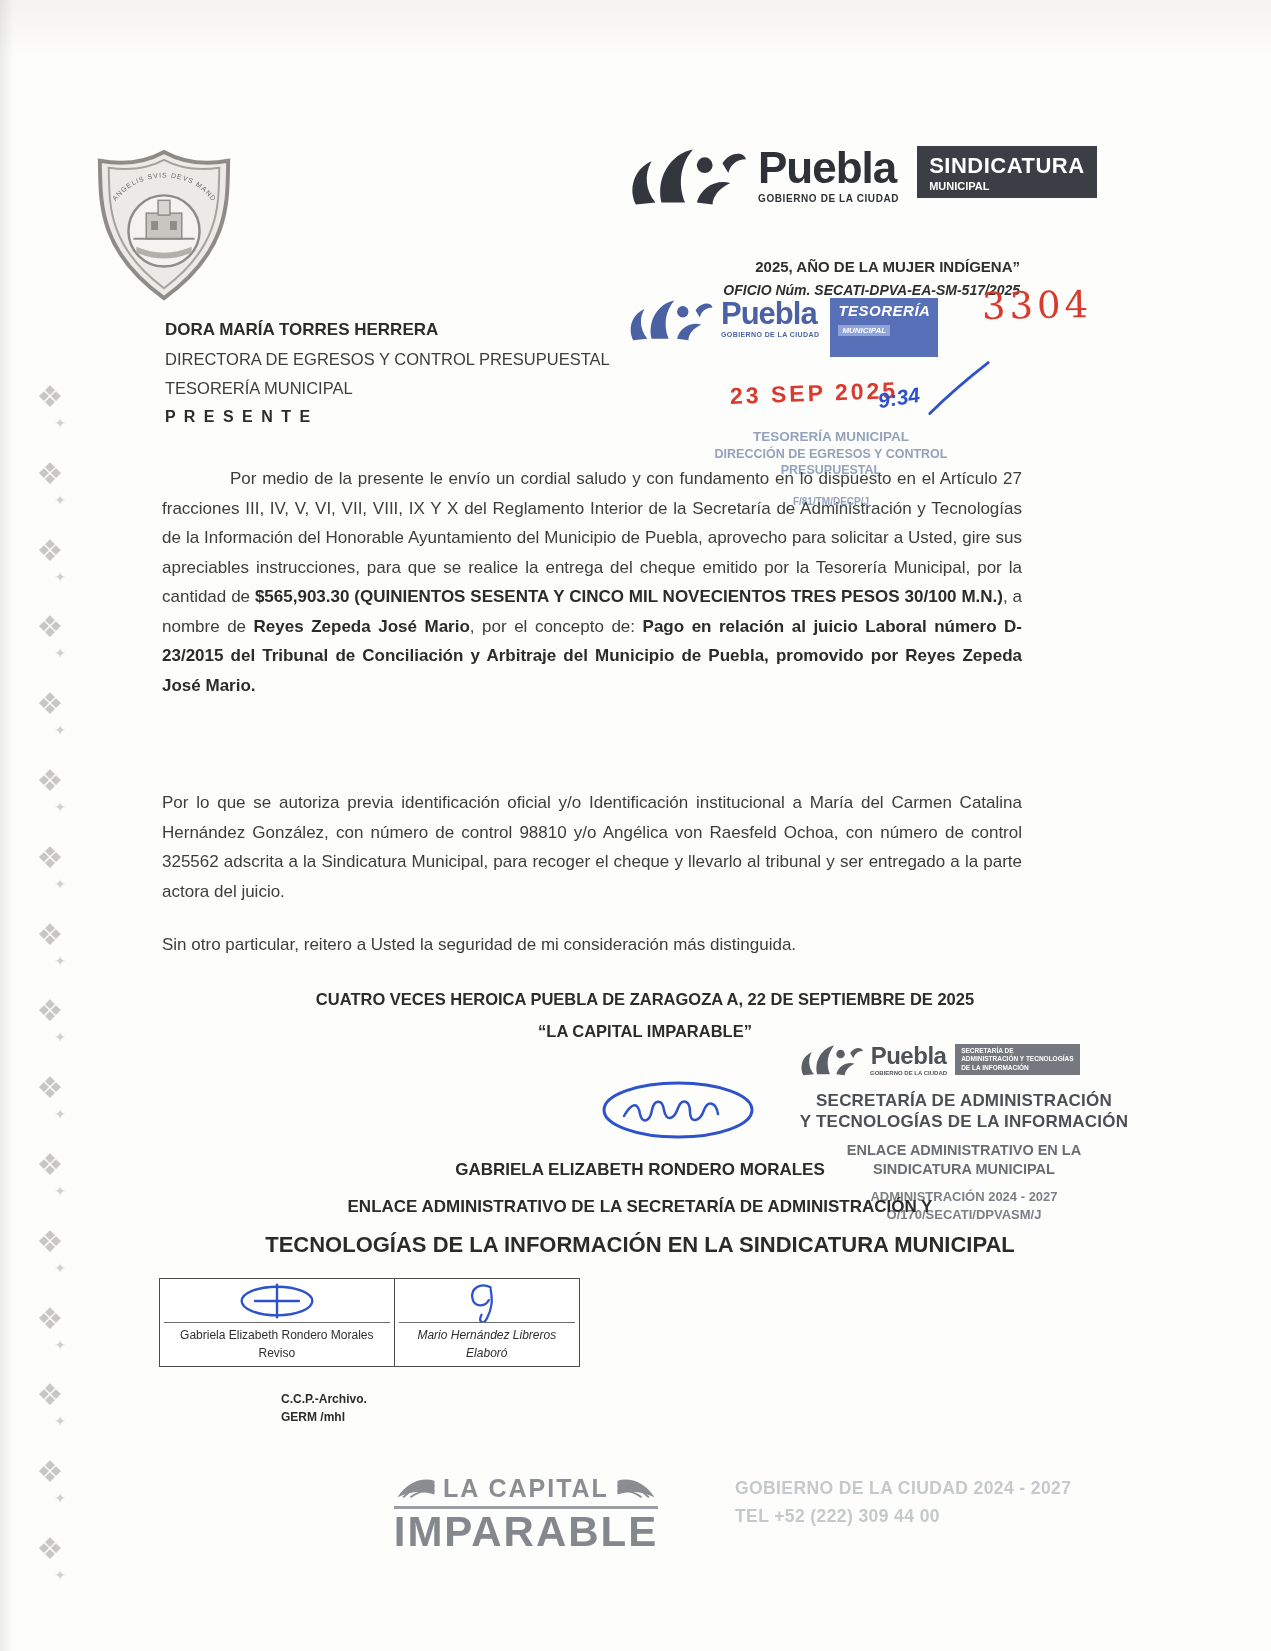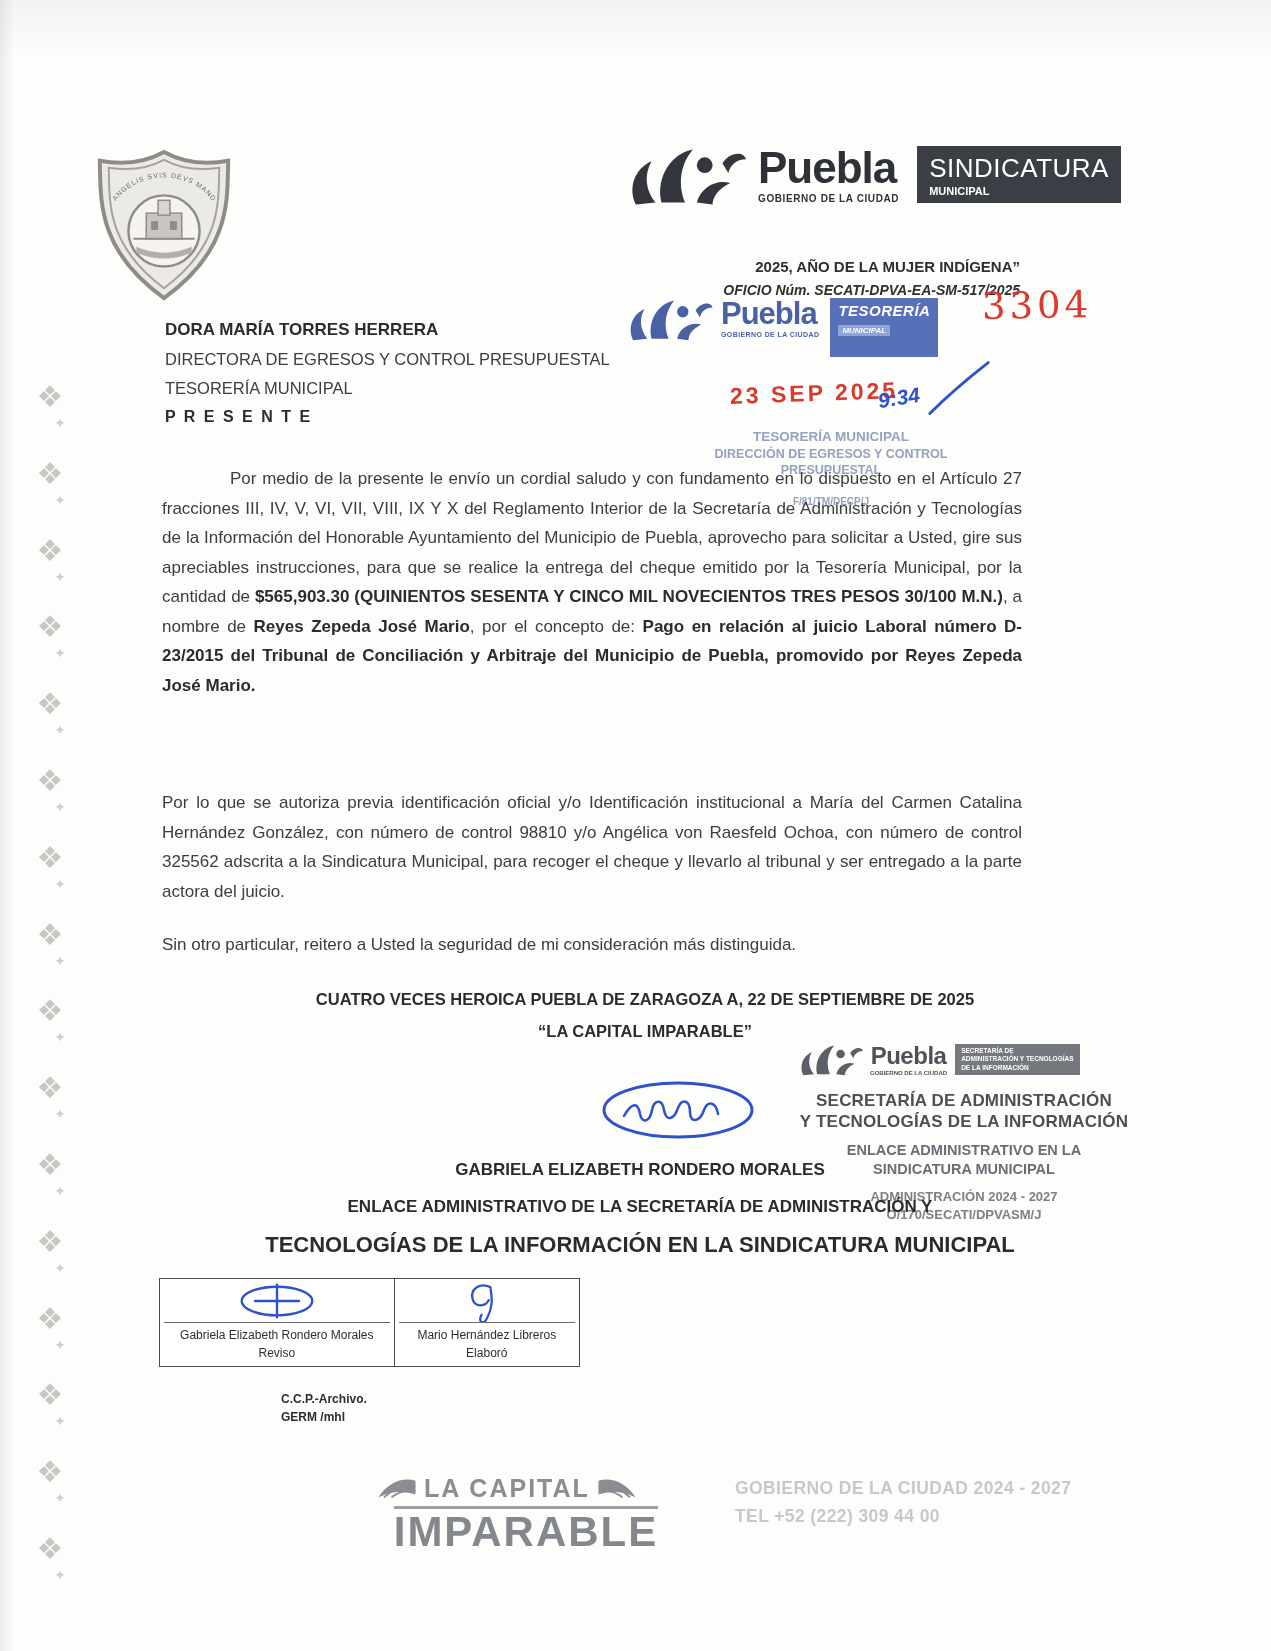--- a/index.html
+++ b/index.html
@@ -23,21 +23,21 @@
   
   .coat{position:absolute;left:88px;top:146px;width:152px;height:158px;}
 
   
   .brand{display:flex;align-items:flex-start;gap:10px;}
   .brand-header{position:absolute;left:626px;top:146px;}
   .fl-h{width:122px;height:64px;}
   .wordmark{font-size:44px;font-weight:800;color:#2e3237;line-height:1;letter-spacing:-1px;}
   .tagline{font-size:10px;font-weight:700;color:#2e3237;letter-spacing:.6px;margin-top:3px;}
   .badge-dark{margin-left:8px;background:#3b3f45;color:#fff;padding:7px 12px 6px;min-width:172px;}
-  .badge-dark .b-main{font-size:26px;font-weight:400;letter-spacing:.5px;}
+  .badge-dark .b-main{font-size:22px;font-weight:700;letter-spacing:.5px;}
   .badge-dark .b-sub{font-size:11px;font-weight:700;margin-top:1px;}
 
   .year-line{position:absolute;left:560px;top:258px;width:460px;text-align:right;
     font-size:15px;font-weight:700;color:#2f2f2f;}
   .oficio-line{position:absolute;left:560px;top:282px;width:460px;text-align:right;
     font-size:14px;font-weight:700;color:#2f2f2f;z-index:2;font-style:italic;}
   .folio{position:absolute;left:982px;top:284px;font-family:"DejaVu Serif",serif;
     font-size:37px;color:#da3a2e;letter-spacing:4px;transform:rotate(-1deg);z-index:3;}
 
   
@@ -100,30 +100,30 @@
   .signer{position:absolute;left:180px;top:1160px;width:920px;text-align:center;z-index:2;
     color:#2b2b2b;}
   .sg-name{font-size:17px;font-weight:800;}
   .sg-t1{font-size:17px;font-weight:800;margin-top:17px;}
   .sg-t2{font-size:22px;font-weight:800;margin-top:15px;}
 
   
   .approval{position:absolute;left:159px;top:1278px;width:421px;display:grid;
     grid-template-columns:56% 44%;border:1.5px solid #4c4c4c;background:#fff;z-index:2;}
   .ap-cell{border-right:1.5px solid #4c4c4c;text-align:center;padding:0 4px 6px;}
-  .ap-cell:last-child{border-right:none;}
+  .ap-cell:last-child{border-right:none;font-style:italic;}
   .ap-sig{height:44px;display:flex;align-items:center;justify-content:center;border-bottom:1px solid #6a6a6a;}
   .ap-name{font-size:12px;color:#2e2e2e;padding-top:5px;}
   .ap-role{font-size:12px;color:#2e2e2e;margin-top:4px;}
 
   .ccp{position:absolute;left:281px;top:1390px;font-size:12px;font-weight:800;color:#2c2c2c;line-height:1.5;}
 
   
   .f-logo{position:absolute;left:376px;top:1474px;width:300px;text-align:center;color:#8a8d92;}
-  .fl-row{display:flex;align-items:center;justify-content:flex-start;gap:6px;}
+  .fl-row{display:flex;align-items:center;justify-content:center;gap:6px;}
   .fl-top{font-size:25px;font-weight:800;letter-spacing:2px;white-space:nowrap;}
   .wing{width:42px;height:24px;}
   .wing.mir{transform:scaleX(-1);}
   .fl-rule{height:3px;background:#9a9da2;margin:3px 18px 2px;}
   .fl-bottom{font-size:42px;font-weight:800;letter-spacing:2px;color:#84878c;line-height:1;}
 
   .f-contact{position:absolute;left:735px;top:1474px;font-size:17.5px;font-weight:600;
     color:#c5c8cc;line-height:28px;letter-spacing:.4px;}
 </style>
 </head>

